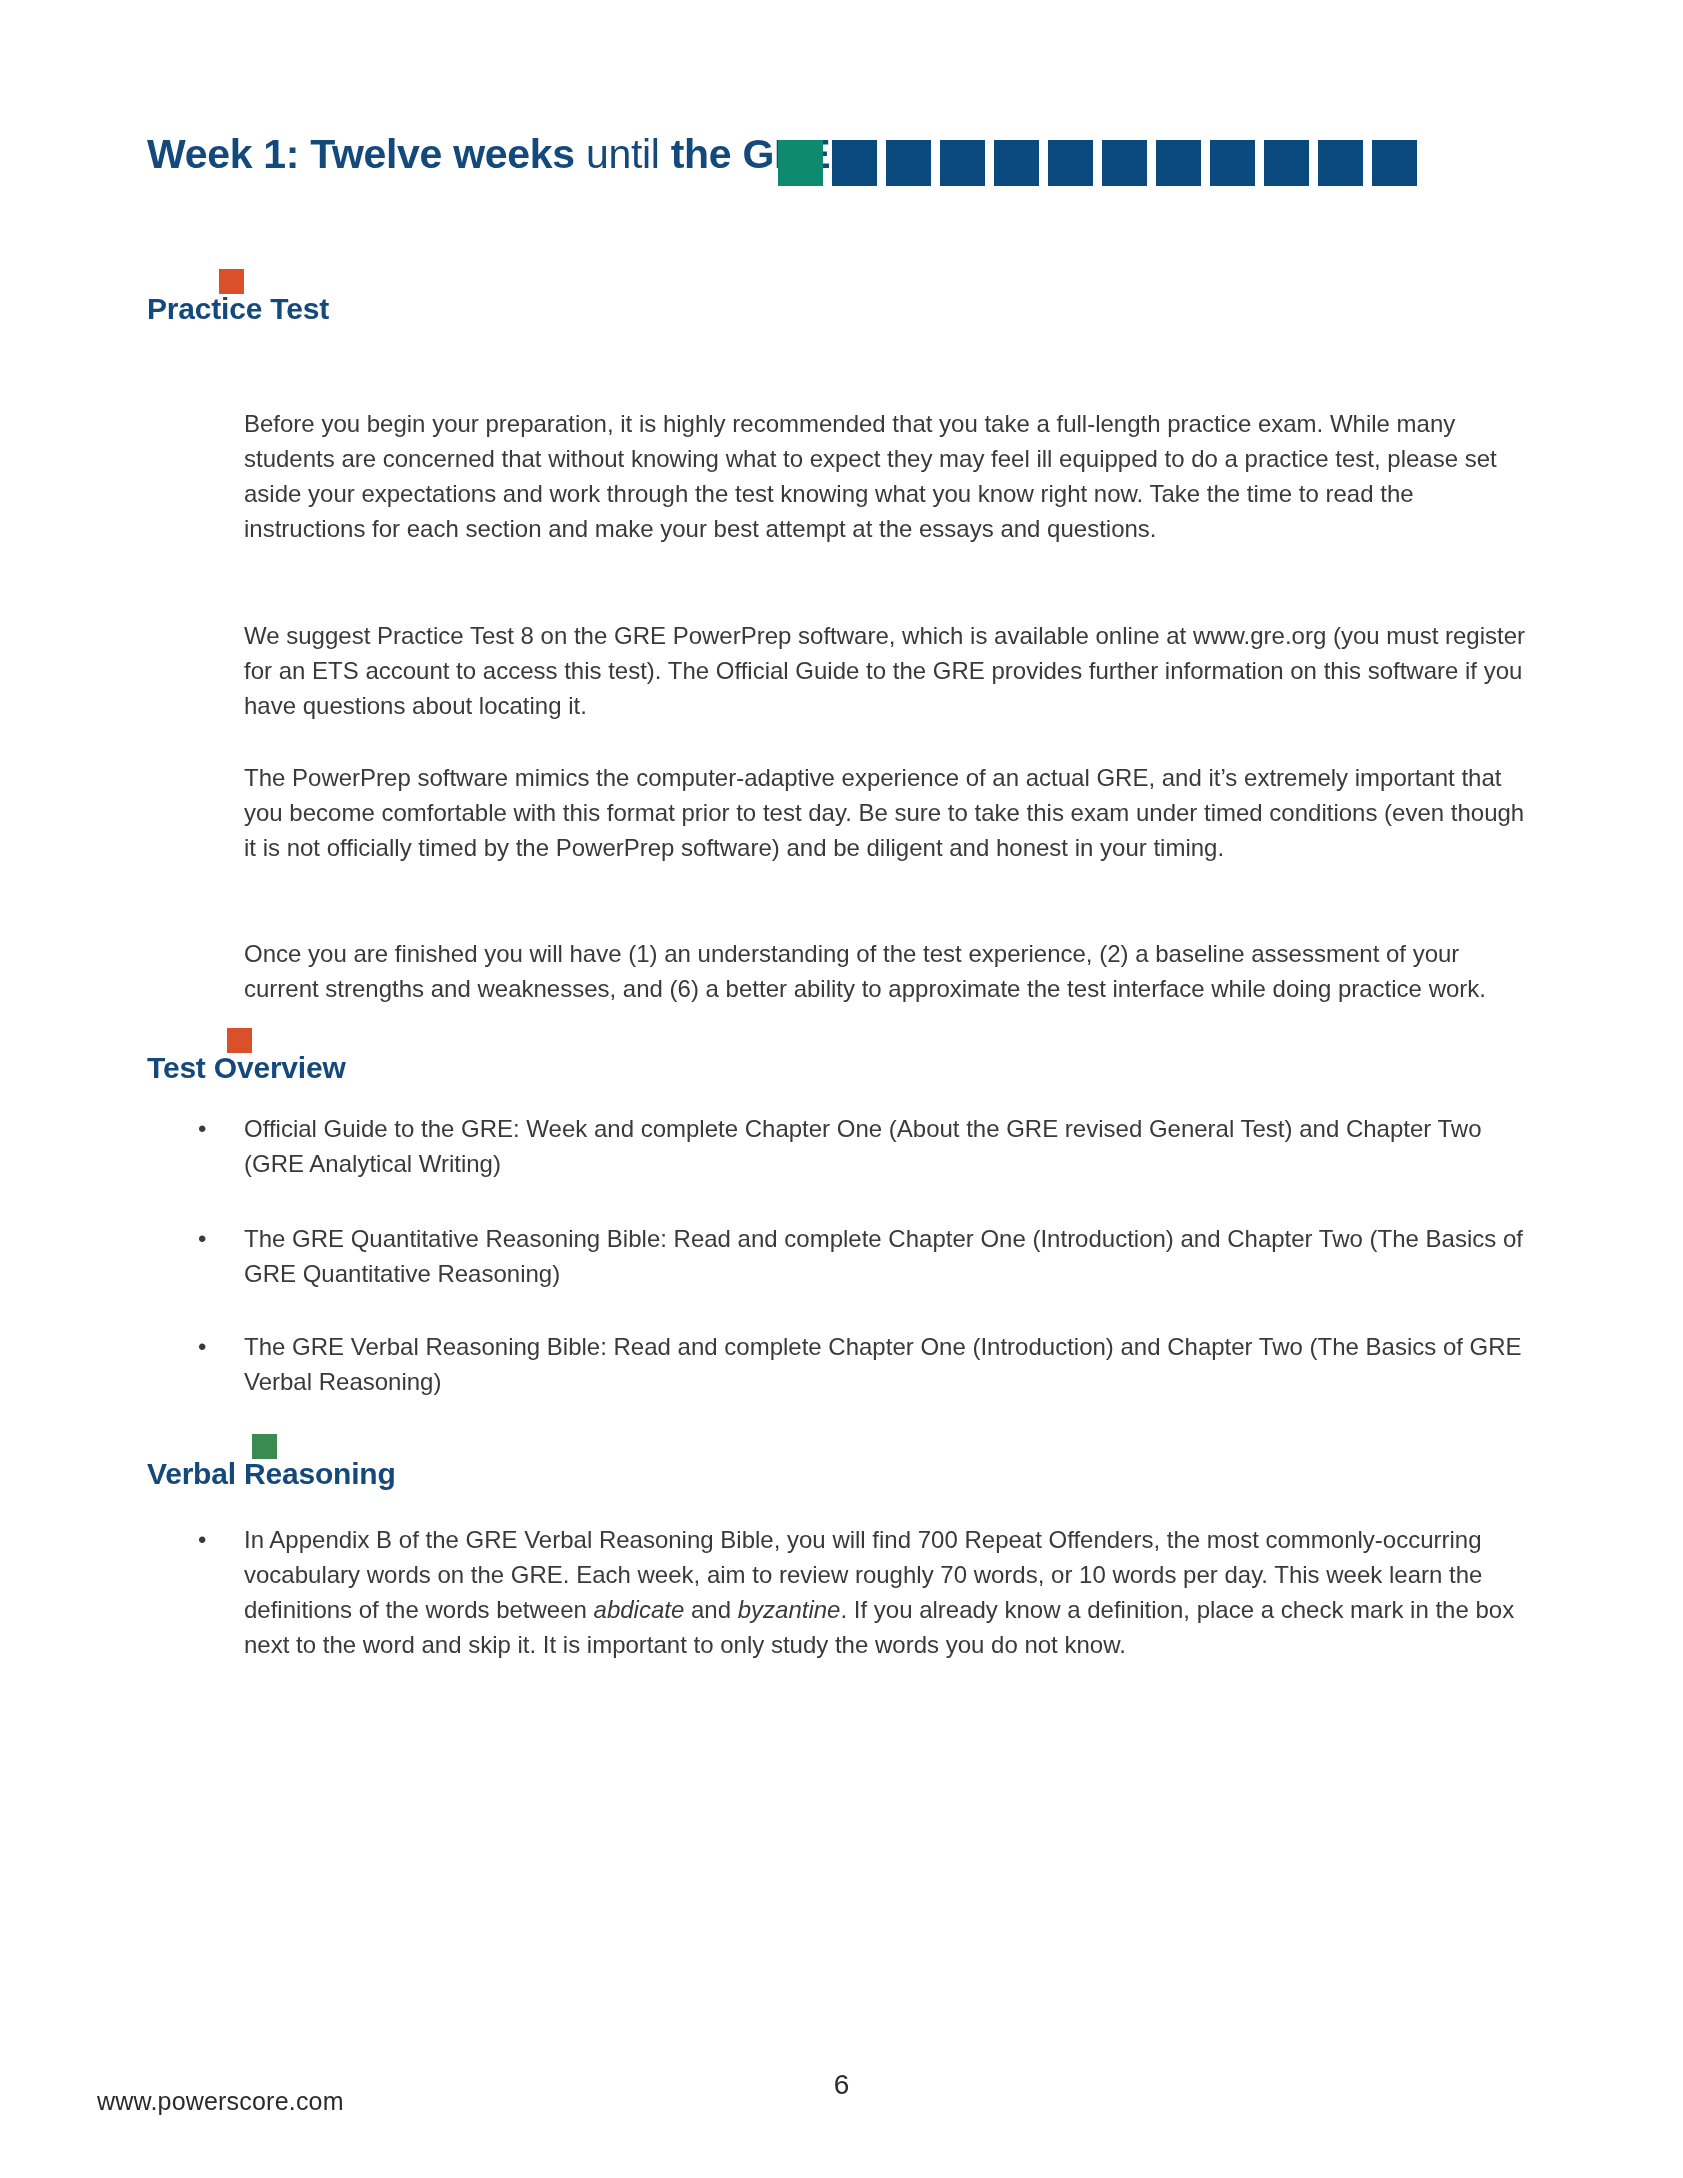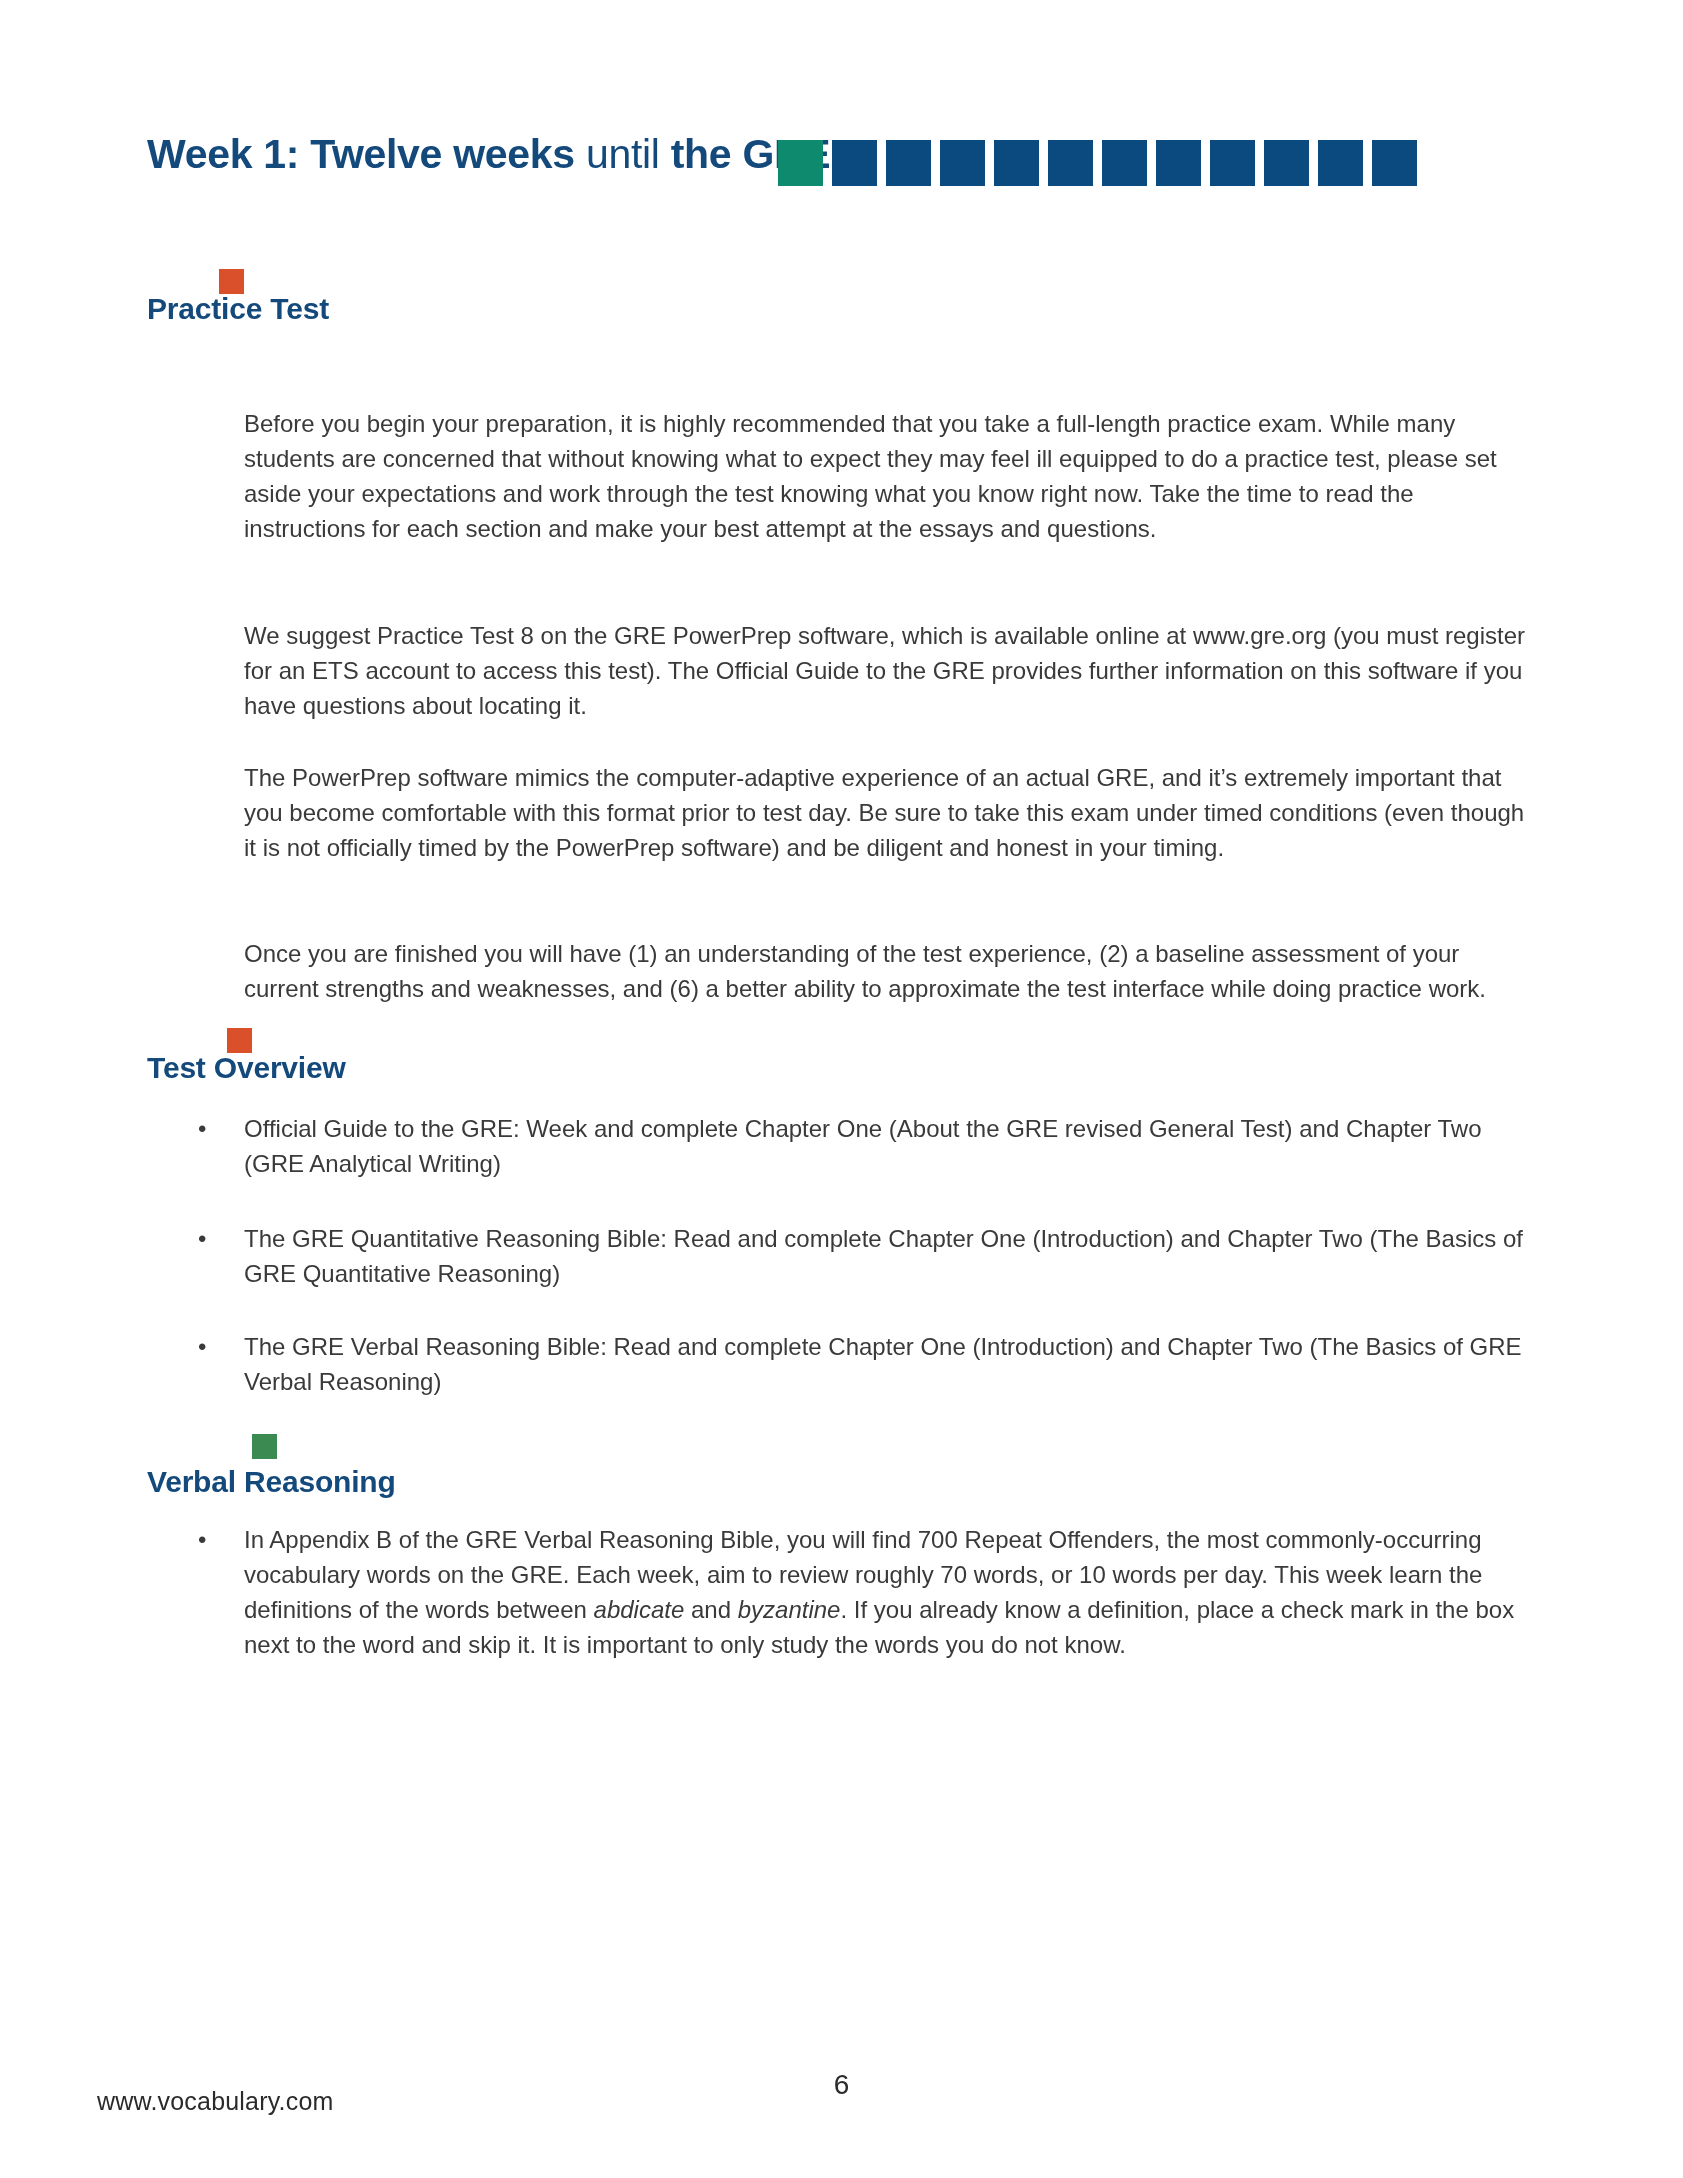--- a/index.html
+++ b/index.html
@@ -195,28 +195,28 @@
   <div class="bullet-row" style="top:1221px;">
     <span class="bullet-dot">•</span>
     <span class="bullet-text">The GRE Quantitative Reasoning Bible: Read and complete Chapter One (Introduction) and Chapter Two (The Basics of GRE Quantitative Reasoning)</span>
   </div>
 
   <div class="bullet-row" style="top:1329px;">
     <span class="bullet-dot">•</span>
     <span class="bullet-text">The GRE Verbal Reasoning Bible: Read and complete Chapter One (Introduction) and Chapter Two (The Basics of GRE Verbal Reasoning)</span>
   </div>
 
-  <div class="section-head" style="top:1434px;gap:8px;">
+  <div class="section-head" style="top:1434px;">
     <span class="section-square sq-green"></span>
     <span class="section-label">Verbal Reasoning</span>
   </div>
 
   <div class="bullet-row" style="top:1522px;">
     <span class="bullet-dot">•</span>
     <span class="bullet-text"><span>In Appendix B of the GRE Verbal Reasoning Bible, you will find 700 Repeat Offenders, the most commonly-occurring vocabulary words on the GRE. Each week, aim to review roughly 70 words, or 10 words per day. This week learn the definitions of the words between </span><em>abdicate</em><span> and </span><em>byzantine</em><span>. If you already know a definition, place a check mark in the box next to the word and skip it. It is important to only study the words you do not know.</span></span>
   </div>
 
 
-  <div class="footer-url">www.vocabulary.com</div>
+  <div class="footer-url">www.powerscore.com</div>
   <div class="footer-page">6</div>
 
 </div>
 
 
 </body></html>

